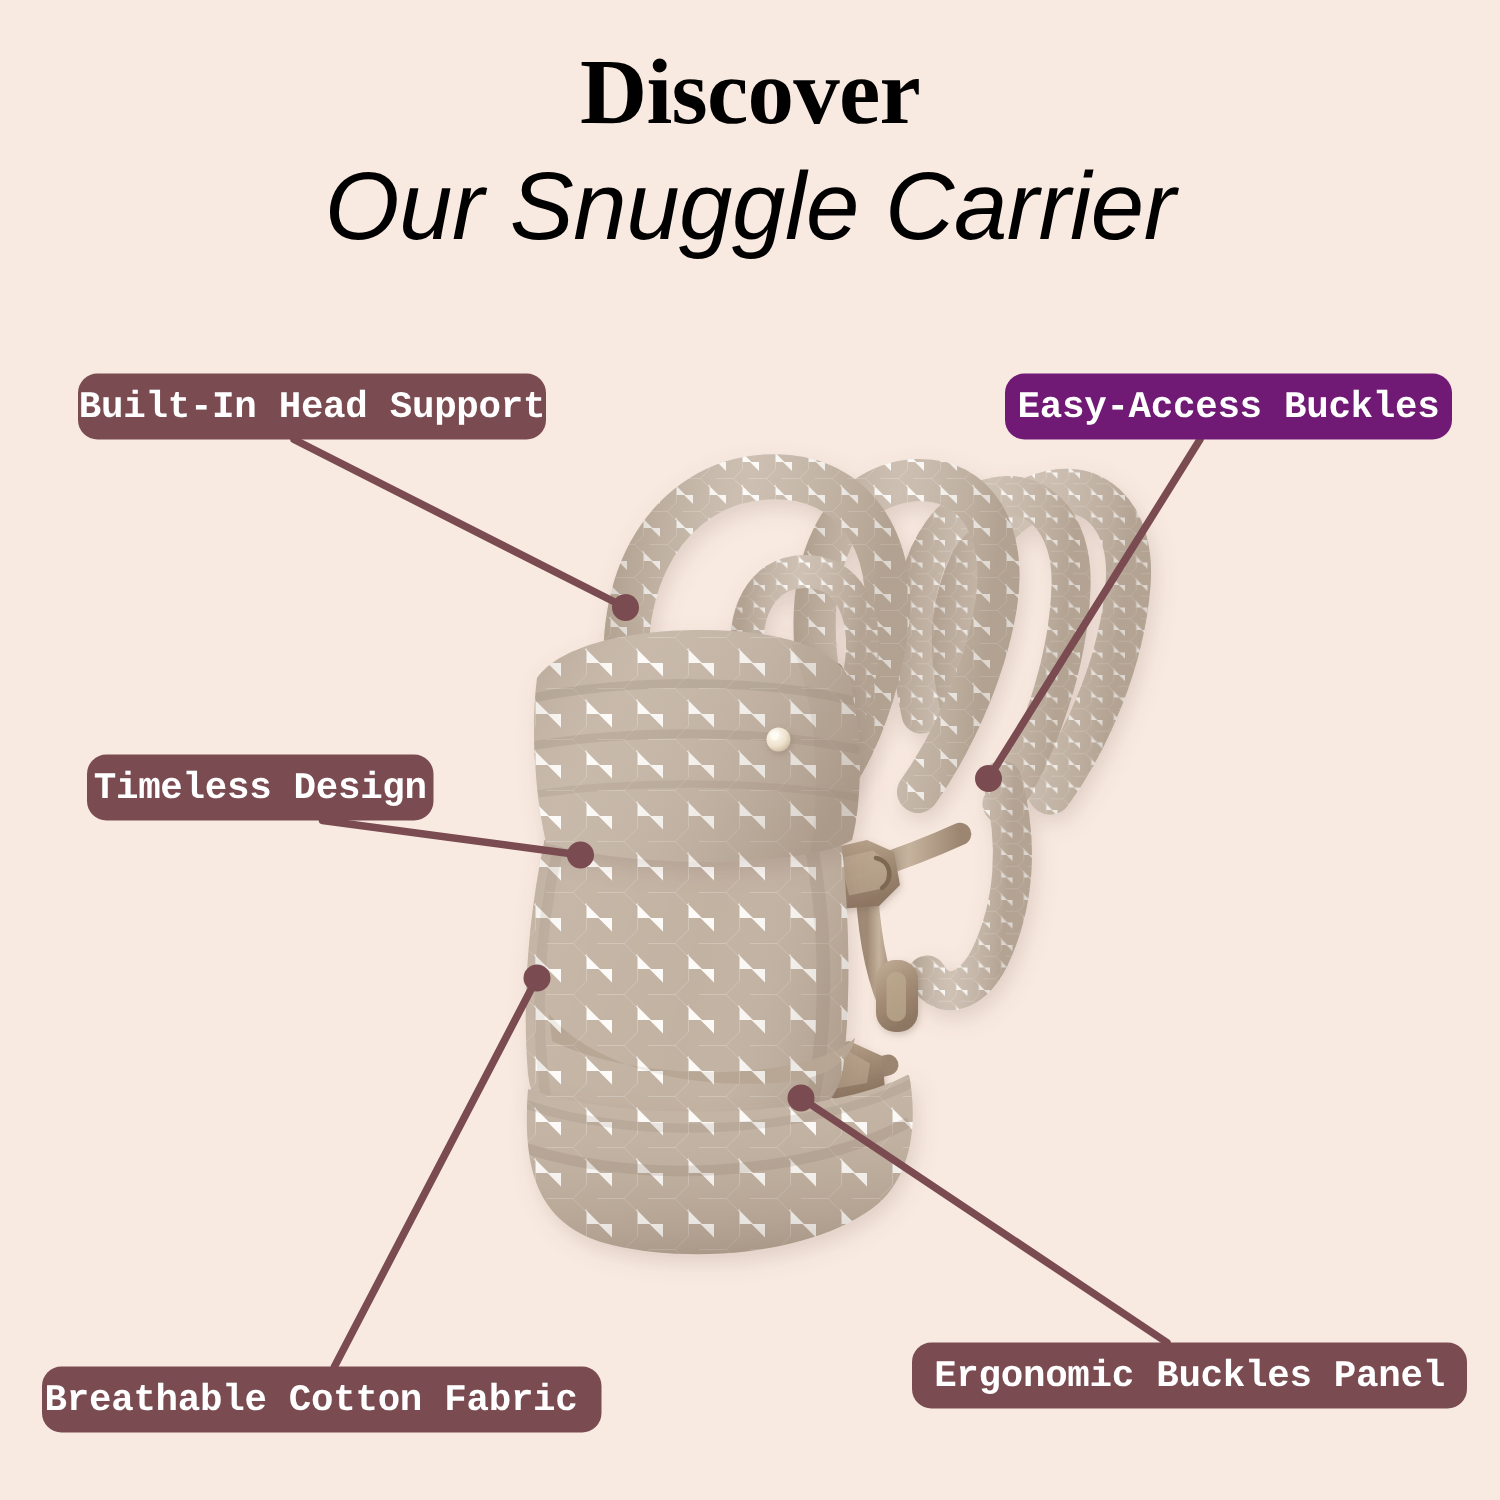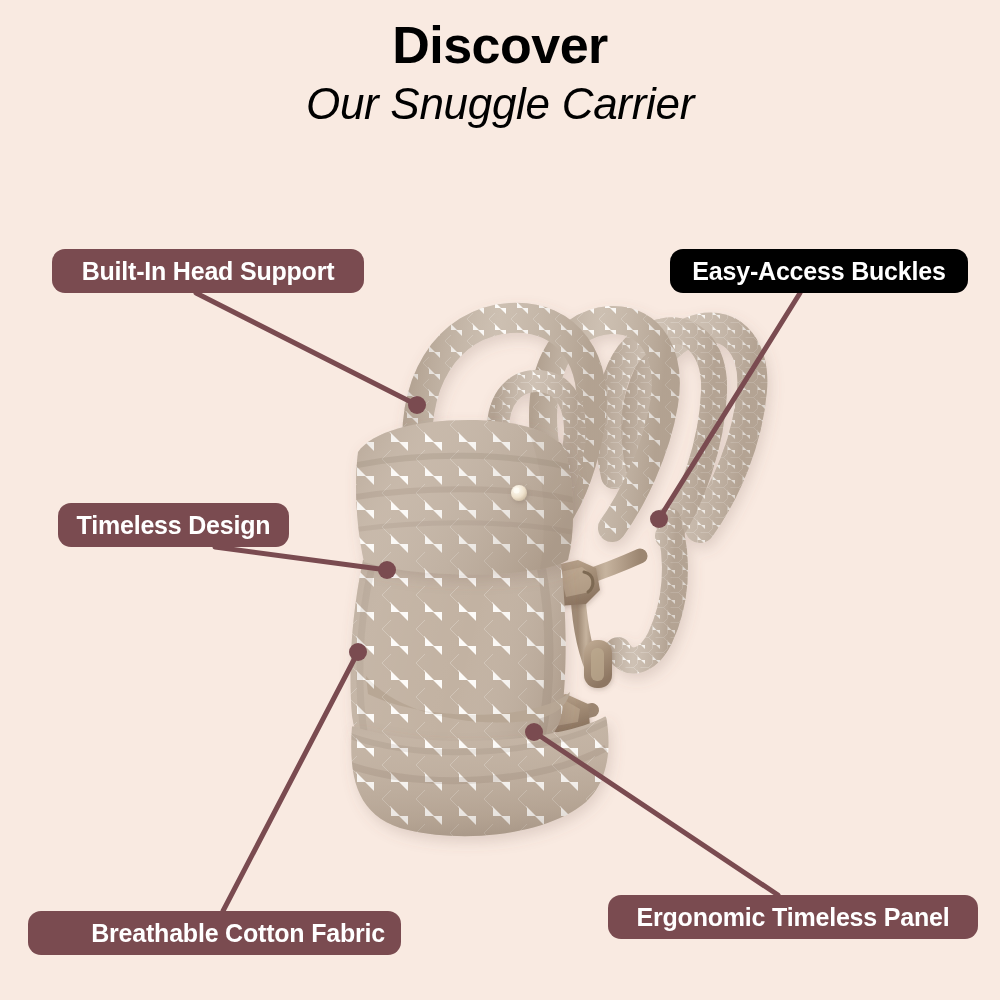--- a/index.html
+++ b/index.html
@@ -26,33 +26,33 @@
   .title-block {
     position: absolute;
     top: 0;
     left: 0;
     width: 1000px;
     text-align: center;
     pointer-events: none;
   }
   .main-title {
     margin: 0;
-    padding-top: 18px;
-    font-family: Liberation Sans, sans-serif;
-    font-size: 52px;
+    padding-top: 30px;
+    font-family: Liberation Serif, serif;
+    font-size: 62px;
     font-weight: 700;
     letter-spacing: -0.5px;
     color: #000000;
     line-height: 1.06;
   }
   .sub-title {
     margin: 0;
     padding-top: 8px;
     font-family: "Liberation Sans", sans-serif;
-    font-size: 44px;
+    font-size: 64px;
     font-weight: 400;
     font-style: italic;
     letter-spacing: -0.3px;
     color: #000000;
     line-height: 1.06;
   }
 
   
   #product-art {
     position: absolute;
@@ -70,21 +70,21 @@
     width: 1000px;
     height: 1000px;
   }
 
   .callout-badge {
     position: absolute;
     box-sizing: border-box;
     background: #7a4b50;
     color: #ffffff;
     border-radius: 13px;
-    font-family: Liberation Sans, sans-serif;
+    font-family: Liberation Mono, monospace;
     font-size: 25px;
     font-weight: 700;
     letter-spacing: -0.2px;
     line-height: 1;
     display: flex;
     align-items: center;
     justify-content: center;
     white-space: nowrap;
     padding: 0 16px;
     height: 44px;
@@ -370,27 +370,27 @@
         <circle cx="358" cy="652" r="9" fill="#7a4b50"></circle>
         <line x1="778" y1="895" x2="534" y2="732" stroke="#7a4b50" stroke-width="5" stroke-linecap="round"></line>
         <circle cx="534" cy="732" r="9" fill="#7a4b50"></circle>
       </g>
   </svg>
 
   <div id="badge-group">
       <div class="callout-badge" style="left: 52px; top: 249px; width: 312px; height: 44px; background: rgb(122, 75, 80); color: rgb(255, 255, 255);">
         <span>Built-In Head Support</span>
       </div>
-      <div class="callout-badge" style="left: 670px; top: 249px; width: 298px; height: 44px; background: #000000; color: rgb(255, 255, 255);">
+      <div class="callout-badge" style="left: 670px; top: 249px; width: 298px; height: 44px; background: #701a75; color: rgb(255, 255, 255);">
         <span>Easy-Access Buckles</span>
       </div>
       <div class="callout-badge" style="left: 58px; top: 503px; width: 231px; height: 44px; background: rgb(122, 75, 80); color: rgb(255, 255, 255);">
         <span>Timeless Design</span>
       </div>
       <div class="callout-badge" style="left: 28px; top: 911px; width: 373px; height: 44px; background: rgb(122, 75, 80); color: rgb(255, 255, 255); justify-content: flex-end;">
         <span>Breathable Cotton Fabric</span>
       </div>
       <div class="callout-badge" style="left: 608px; top: 895px; width: 370px; height: 44px; background: rgb(122, 75, 80); color: rgb(255, 255, 255);">
-        <span>Ergonomic Timeless Panel</span>
+        <span>Ergonomic Buckles Panel</span>
       </div>
     </div>
 
 </div>
 
 </body></html>

